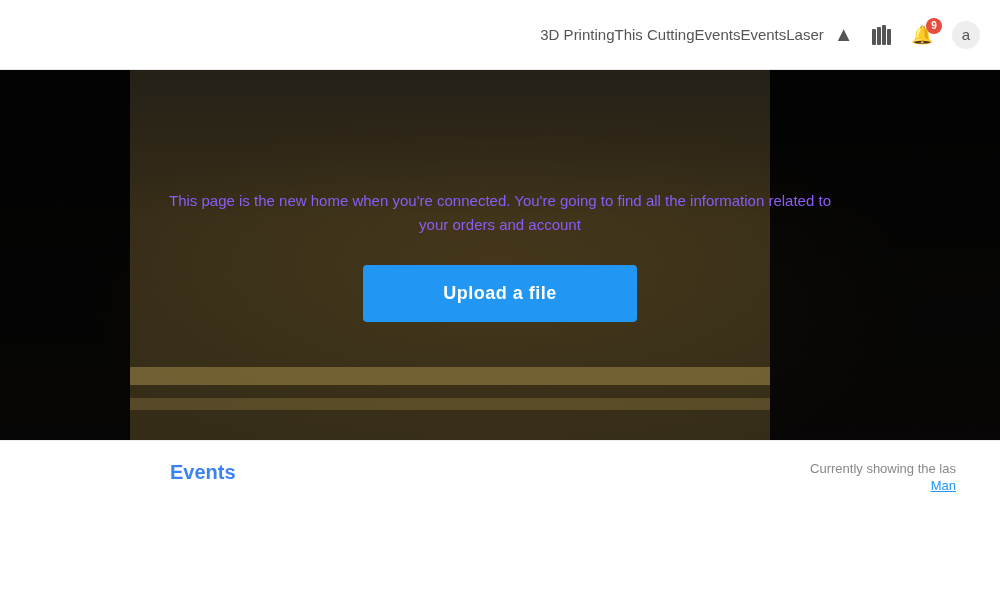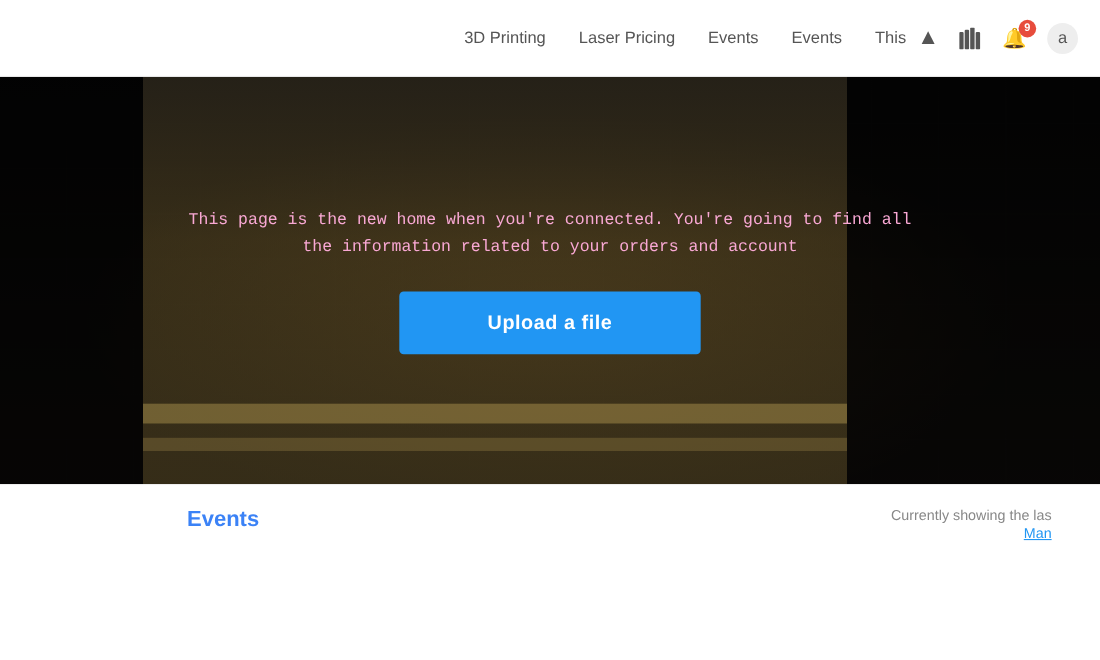--- a/index.html
+++ b/index.html
@@ -12,21 +12,20 @@
       display: flex;
       align-items: center;
       justify-content: flex-end;
       padding: 0 20px;
       border-bottom: 1px solid #e8e8e8;
       position: relative;
     }
     .nav {
       display: flex;
       align-items: flex-start;
-      gap: 30px;
     }
     .nav-link {
       color: #555;
       text-decoration: none;
       font-size: 15px;
       cursor: pointer;
     }
 
     .nav-icons {
       display: flex;
@@ -138,25 +137,24 @@
     }
     .hero-title {
       font-size: 42px;
       font-weight: 900;
       letter-spacing: 1px;
       margin-bottom: 18px;
       text-shadow: 0 2px 8px rgba(0,0,0,0.5);
     }
     .hero-subtitle {
       font-size: 15px;
-      color: #f9a8d4;
+      color: #8b5cf6;
       max-width: 680px;
       line-height: 1.6;
       margin-bottom: 28px;
-      font-family: Liberation Mono, monospace;
     }
     .upload-btn {
       background: #2196f3;
       color: #fff;
       border: none;
       padding: 18px 80px;
       font-size: 18px;
       font-weight: 700;
       border-radius: 4px;
       cursor: pointer;
@@ -196,24 +194,24 @@
       text-decoration: underline;
       margin-left: 36px;
     }
   </style>
 </head>
 <body>
 
 <header class="header">
   <nav class="nav">
     <a class="nav-link">3D Printing</a>
-    <a class="nav-link">Laser Pricing</a>
+    <a class="nav-link">This Cutting</a>
     <a class="nav-link">Events</a>
     <a class="nav-link">Events</a>
-    <a class="nav-link">This</a>
+    <a class="nav-link">Laser</a>
   </nav>
   <div class="nav-icons">
     <span class="nav-icon-btn" style="font-size:20px;">▲</span>
     <span class="nav-icon-btn" style="font-size:20px;">
 
       <svg width="22" height="20" viewBox="0 0 22 20" fill="none" xmlns="http://www.w3.org/2000/svg">
         <rect x="0" y="4" width="4" height="16" rx="1" fill="#555"></rect>
         <rect x="5" y="2" width="4" height="18" rx="1" fill="#555"></rect>
         <rect x="10" y="0" width="4" height="20" rx="1" fill="#555"></rect>
         <rect x="15" y="4" width="4" height="16" rx="1" fill="#555"></rect>

